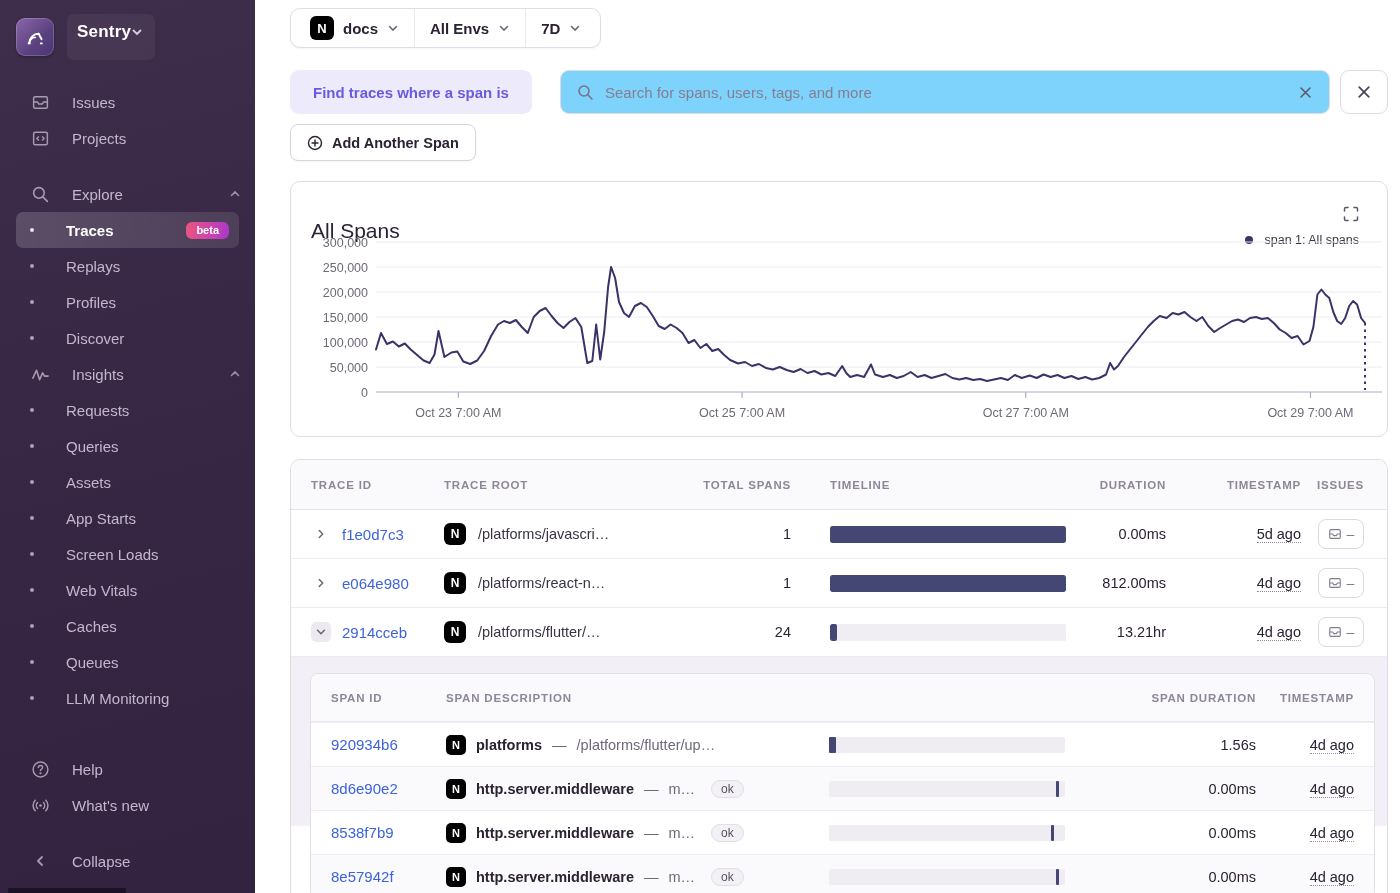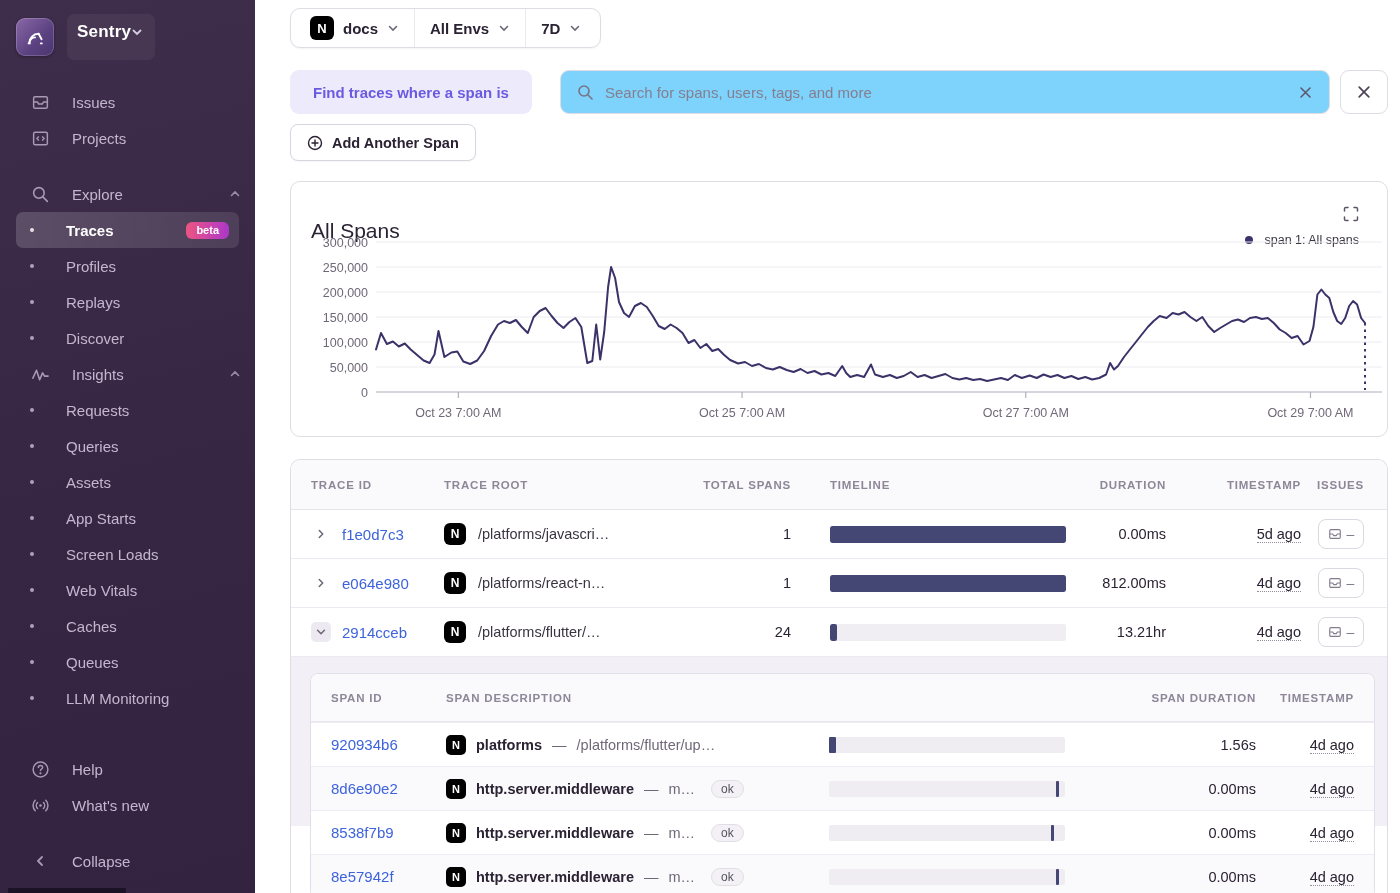--- a/index.html
+++ b/index.html
@@ -183,25 +183,25 @@
       </span>
     </div>
 
     <div class="child selected">
       <span class="dot"></span>
       <span>Traces</span>
       <span class="beta-badge">beta</span>
     </div>
     <div class="child">
       <span class="dot"></span>
+      <span>Replays</span>
+    </div>
+    <div class="child">
+      <span class="dot"></span>
       <span>Profiles</span>
-    </div>
-    <div class="child">
-      <span class="dot"></span>
-      <span>Replays</span>
     </div>
     <div class="child">
       <span class="dot"></span>
       <span>Discover</span>
     </div>
 
     <div class="nav-item">
       <span class="ni">
         <svg class="ic" width="19" height="19" viewBox="0 0 18 18" fill="none" stroke="currentColor" stroke-width="1.5" stroke-linecap="round" stroke-linejoin="round">
             <path d="M1.8 12.5 5.2 5l3 9 2.8-6.5 1.8 3h3.4"></path>

